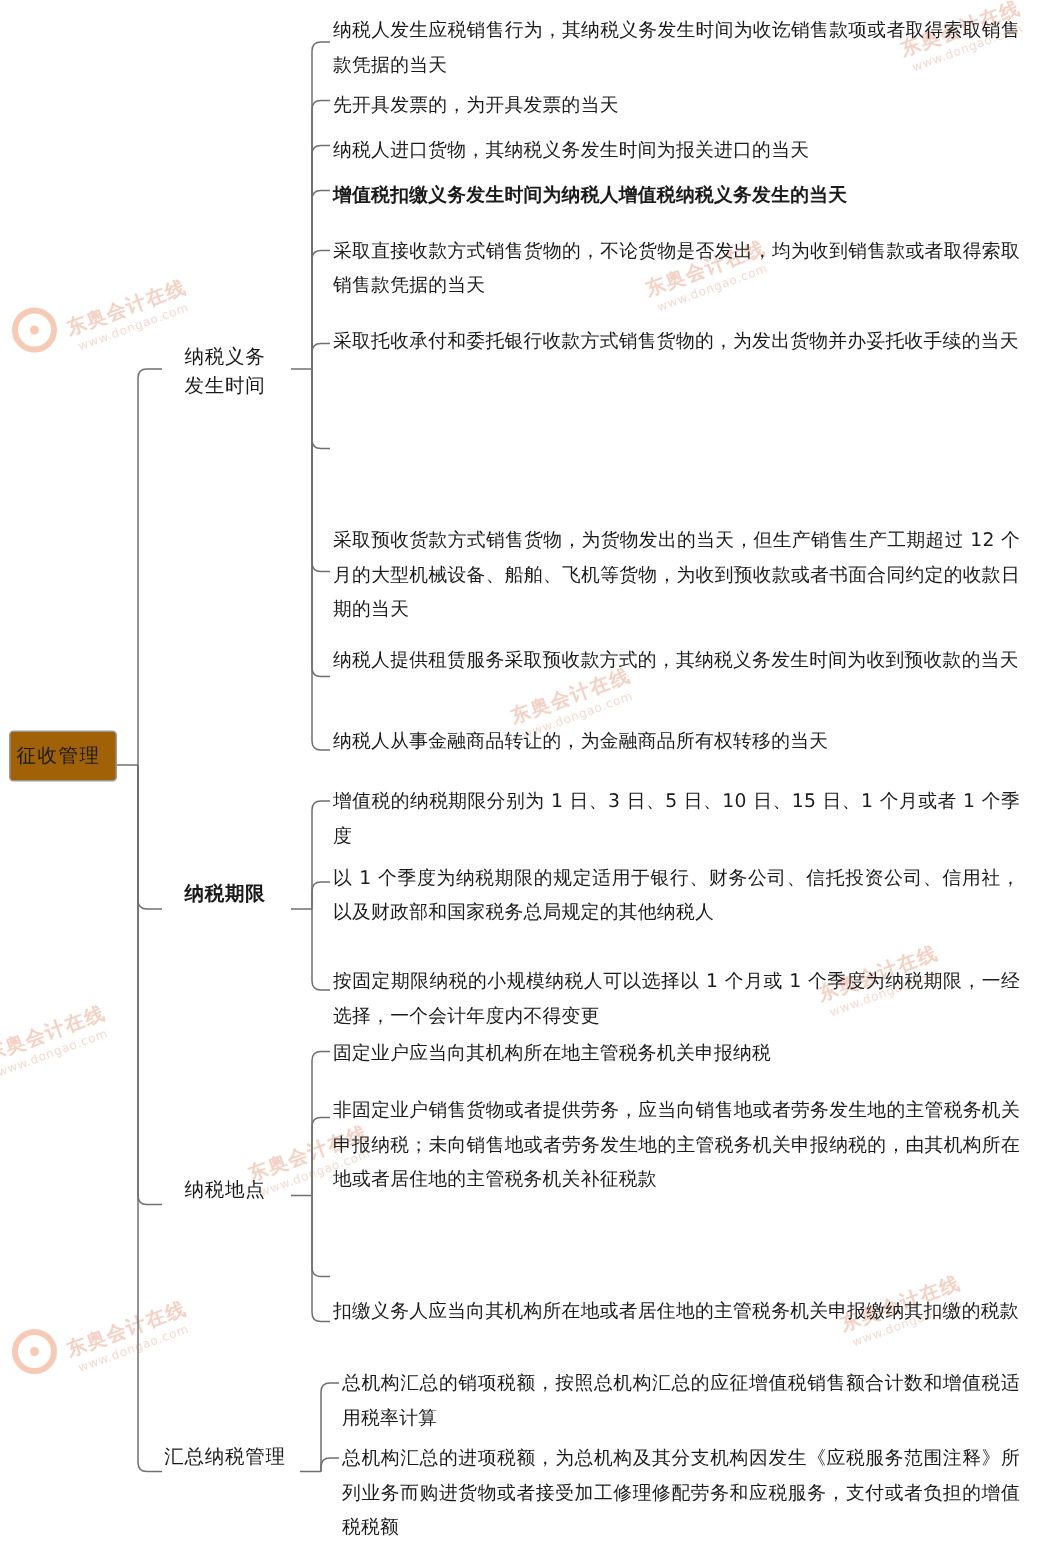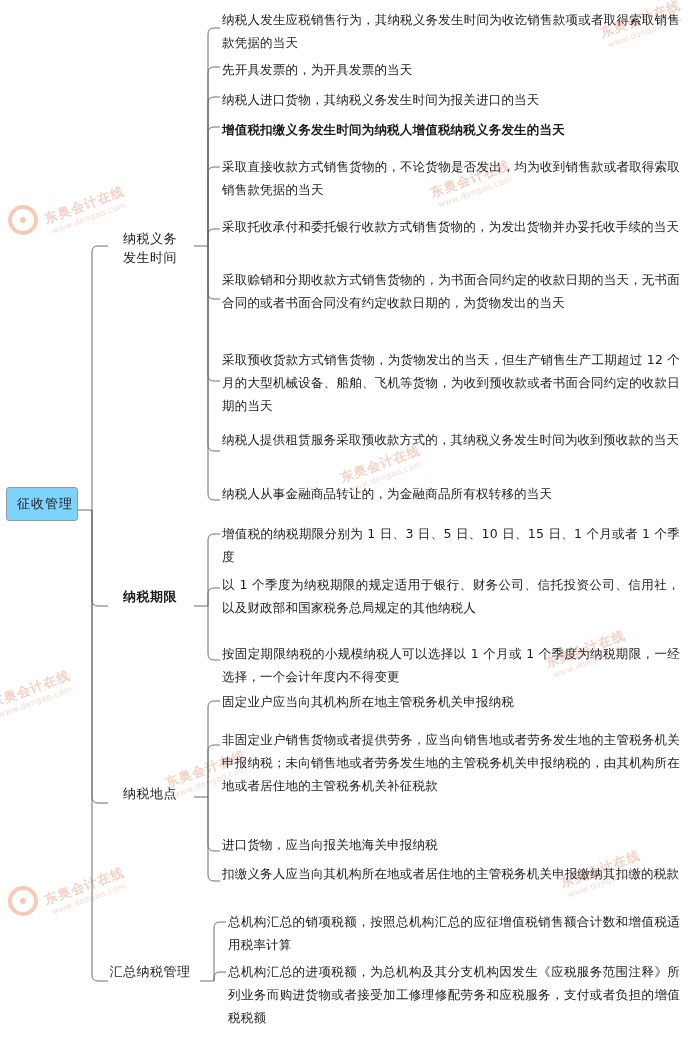--- a/index.html
+++ b/index.html
@@ -74,22 +74,22 @@
   .root-node {
     position: absolute;
     left: 6px;
     top: 487px;
     width: 72px;
     padding: 7px 4px;
     border: 1px solid #9a9a9a;
     border-radius: 3px;
     font-size: 13px;
     color: #1a1a1a;
-    text-align: right;
-    background: #7dd3fc;
+    text-align: left;
+    background: #a16207;
     letter-spacing: 1px;
   }
 
   
   .l2 {
     position: absolute;
     font-size: 13px;
     color: #1a1a1a;
     line-height: 19px;
     text-align: center;
@@ -228,30 +228,28 @@
   <div class="l2" id="l2-1">纳税期限</div>
   <div class="l2" id="l2-2">纳税地点</div>
   <div class="l2" id="l2-3">汇总纳税管理</div>
 
   <div class="leaf leaf-col" style="top:8px;">纳税人发生应税销售行为，其纳税义务发生时间为收讫销售款项或者取得索取销售款凭据的当天</div>
   <div class="leaf leaf-col" style="top:58px;">先开具发票的，为开具发票的当天</div>
   <div class="leaf leaf-col" style="top:88px;">纳税人进口货物，其纳税义务发生时间为报关进口的当天</div>
   <div class="leaf leaf-col" style="top:118px;font-weight:bold;">增值税扣缴义务发生时间为纳税人增值税纳税义务发生的当天</div>
   <div class="leaf leaf-col" style="top:155px;">采取直接收款方式销售货物的，不论货物是否发出，均为收到销售款或者取得索取销售款凭据的当天</div>
   <div class="leaf leaf-col" style="top:215px;">采取托收承付和委托银行收款方式销售货物的，为发出货物并办妥托收手续的当天</div>
-  <div class="leaf leaf-col" style="top:268px;">采取赊销和分期收款方式销售货物的，为书面合同约定的收款日期的当天，无书面合同的或者书面合同没有约定收款日期的，为货物发出的当天</div>
   <div class="leaf leaf-col" style="top:348px;">采取预收货款方式销售货物，为货物发出的当天，但生产销售生产工期超过 12 个月的大型机械设备、船舶、飞机等货物，为收到预收款或者书面合同约定的收款日期的当天</div>
   <div class="leaf leaf-col" style="top:482px;">纳税人从事金融商品转让的，为金融商品所有权转移的当天</div>
   <div class="leaf leaf-col" style="top:428px;">纳税人提供租赁服务采取预收款方式的，其纳税义务发生时间为收到预收款的当天</div>
 
   <div class="leaf leaf-col" style="top:522px;">增值税的纳税期限分别为 1 日、3 日、5 日、10 日、15 日、1 个月或者 1 个季度</div>
   <div class="leaf leaf-col" style="top:573px;">以 1 个季度为纳税期限的规定适用于银行、财务公司、信托投资公司、信用社，以及财政部和国家税务总局规定的其他纳税人</div>
   <div class="leaf leaf-col" style="top:642px;">按固定期限纳税的小规模纳税人可以选择以 1 个月或 1 个季度为纳税期限，一经选择，一个会计年度内不得变更</div>
 
   <div class="leaf leaf-col" style="top:690px;">固定业户应当向其机构所在地主管税务机关申报纳税</div>
   <div class="leaf leaf-col" style="top:728px;">非固定业户销售货物或者提供劳务，应当向销售地或者劳务发生地的主管税务机关申报纳税；未向销售地或者劳务发生地的主管税务机关申报纳税的，由其机构所在地或者居住地的主管税务机关补征税款</div>
-  <div class="leaf leaf-col" style="top:833px;">进口货物，应当向报关地海关申报纳税</div>
   <div class="leaf leaf-col" style="top:862px;">扣缴义务人应当向其机构所在地或者居住地的主管税务机关申报缴纳其扣缴的税款</div>
 
   <div class="leaf" style="left:228px; width:452px; top:910px;">总机构汇总的销项税额，按照总机构汇总的应征增值税销售额合计数和增值税适用税率计算</div>
   <div class="leaf" style="left:228px; width:452px; top:960px;">总机构汇总的进项税额，为总机构及其分支机构因发生《应税服务范围注释》所列业务而购进货物或者接受加工修理修配劳务和应税服务，支付或者负担的增值税税额</div>
 
 </div>
 
 </body></html>

